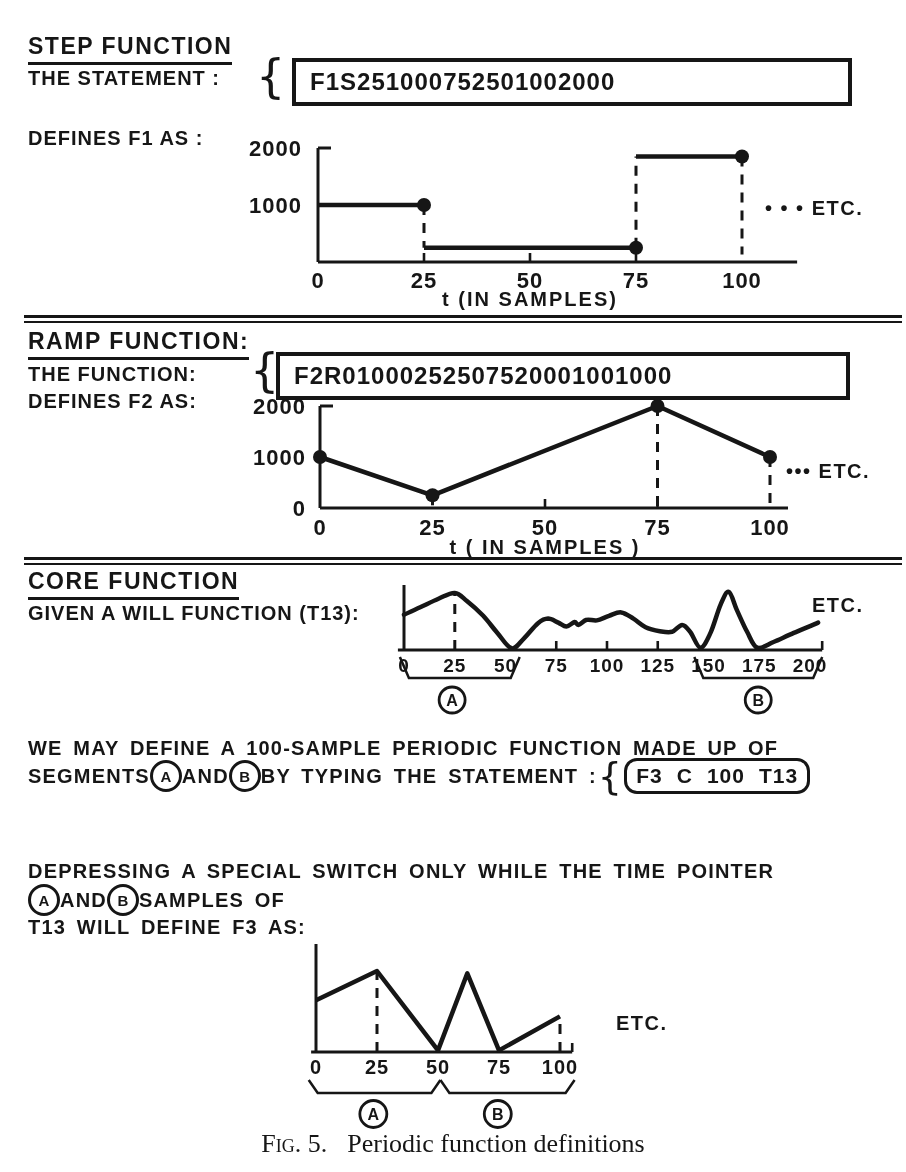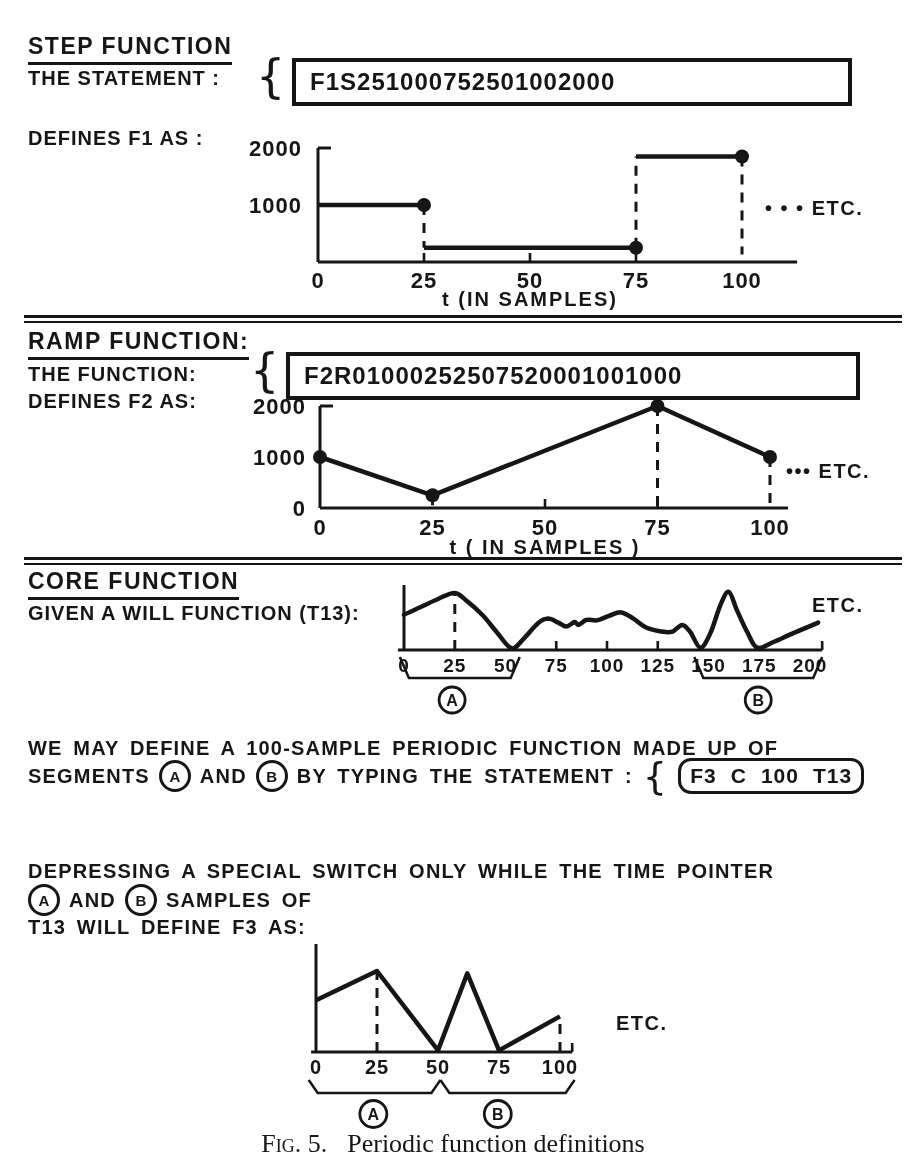--- a/index.html
+++ b/index.html
@@ -6,21 +6,21 @@
   html,body{margin:0;padding:0;background:#e8e8e8;}
   .page{
     position:relative; width:906px; height:1172px; background:var(--bg);
     font-family:"Liberation Sans",sans-serif; color:var(--ink); overflow:hidden;
     margin:0 auto;
   }
   .h-title{position:absolute;font-size:23px;font-weight:bold;letter-spacing:1.5px;white-space:nowrap;}
   .u{border-bottom:3px solid var(--ink);padding-bottom:2px;}
   .h-label{position:absolute;font-size:20px;font-weight:bold;letter-spacing:1px;white-space:nowrap;}
   .body-line{position:absolute;font-size:20px;font-weight:bold;letter-spacing:1.2px;word-spacing:4px;white-space:nowrap;}
-  .flexline{display:flex;align-items:center;gap:9px;text-align:center;}
+  .flexline{display:flex;align-items:center;text-align:center;}
   .brace{position:absolute;font-family:"DejaVu Sans",sans-serif;font-size:46px;font-weight:normal;line-height:1;}
   .brace-inline{font-family:"DejaVu Sans",sans-serif;font-size:38px;font-weight:normal;line-height:1;margin:0 1px;}
   .stmt-box{
     position:absolute;height:40px;border:4px solid var(--ink);border-radius:0;
     display:flex;align-items:center;justify-content:flex-start;padding:0 14px;
     font-size:24px;font-weight:bold;letter-spacing:1px;background:var(--bg);
   }
   .stmt-box-inline{
     display:inline-flex;align-items:center;gap:14px;border:3.5px solid var(--ink);border-radius:13px;
     padding:3px 9px;font-size:21px;font-weight:bold;letter-spacing:1px;background:var(--bg);
@@ -89,21 +89,21 @@
       <circle cx="406" cy="131.75" r="7" fill="#161616"></circle>
       <circle cx="512" cy="40.55" r="7" fill="#161616"></circle>
       <text x="535" y="99" class="etc">• • • ETC.</text>
     </svg>
 
   <div class="rule" style="left:24px;top:315px"></div>
 
   <div class="h-title u" style="left:28px;top:328px">RAMP FUNCTION:</div>
   <div class="h-label" style="left:28px;top:363px">THE FUNCTION:</div>
   <div class="brace" style="left:250px;top:347px">{</div>
-  <div class="stmt-box" style="left:286px;top:352px;width:538px">
+  <div class="stmt-box" style="left:276px;top:352px;width:538px">
       <span>F2</span>
       <span>R</span>
       <span>0</span>
       <span>1000</span>
       <span>25</span>
       <span>250</span>
       <span>75</span>
       <span>2000</span>
       <span>100</span>
       <span>1000</span>

